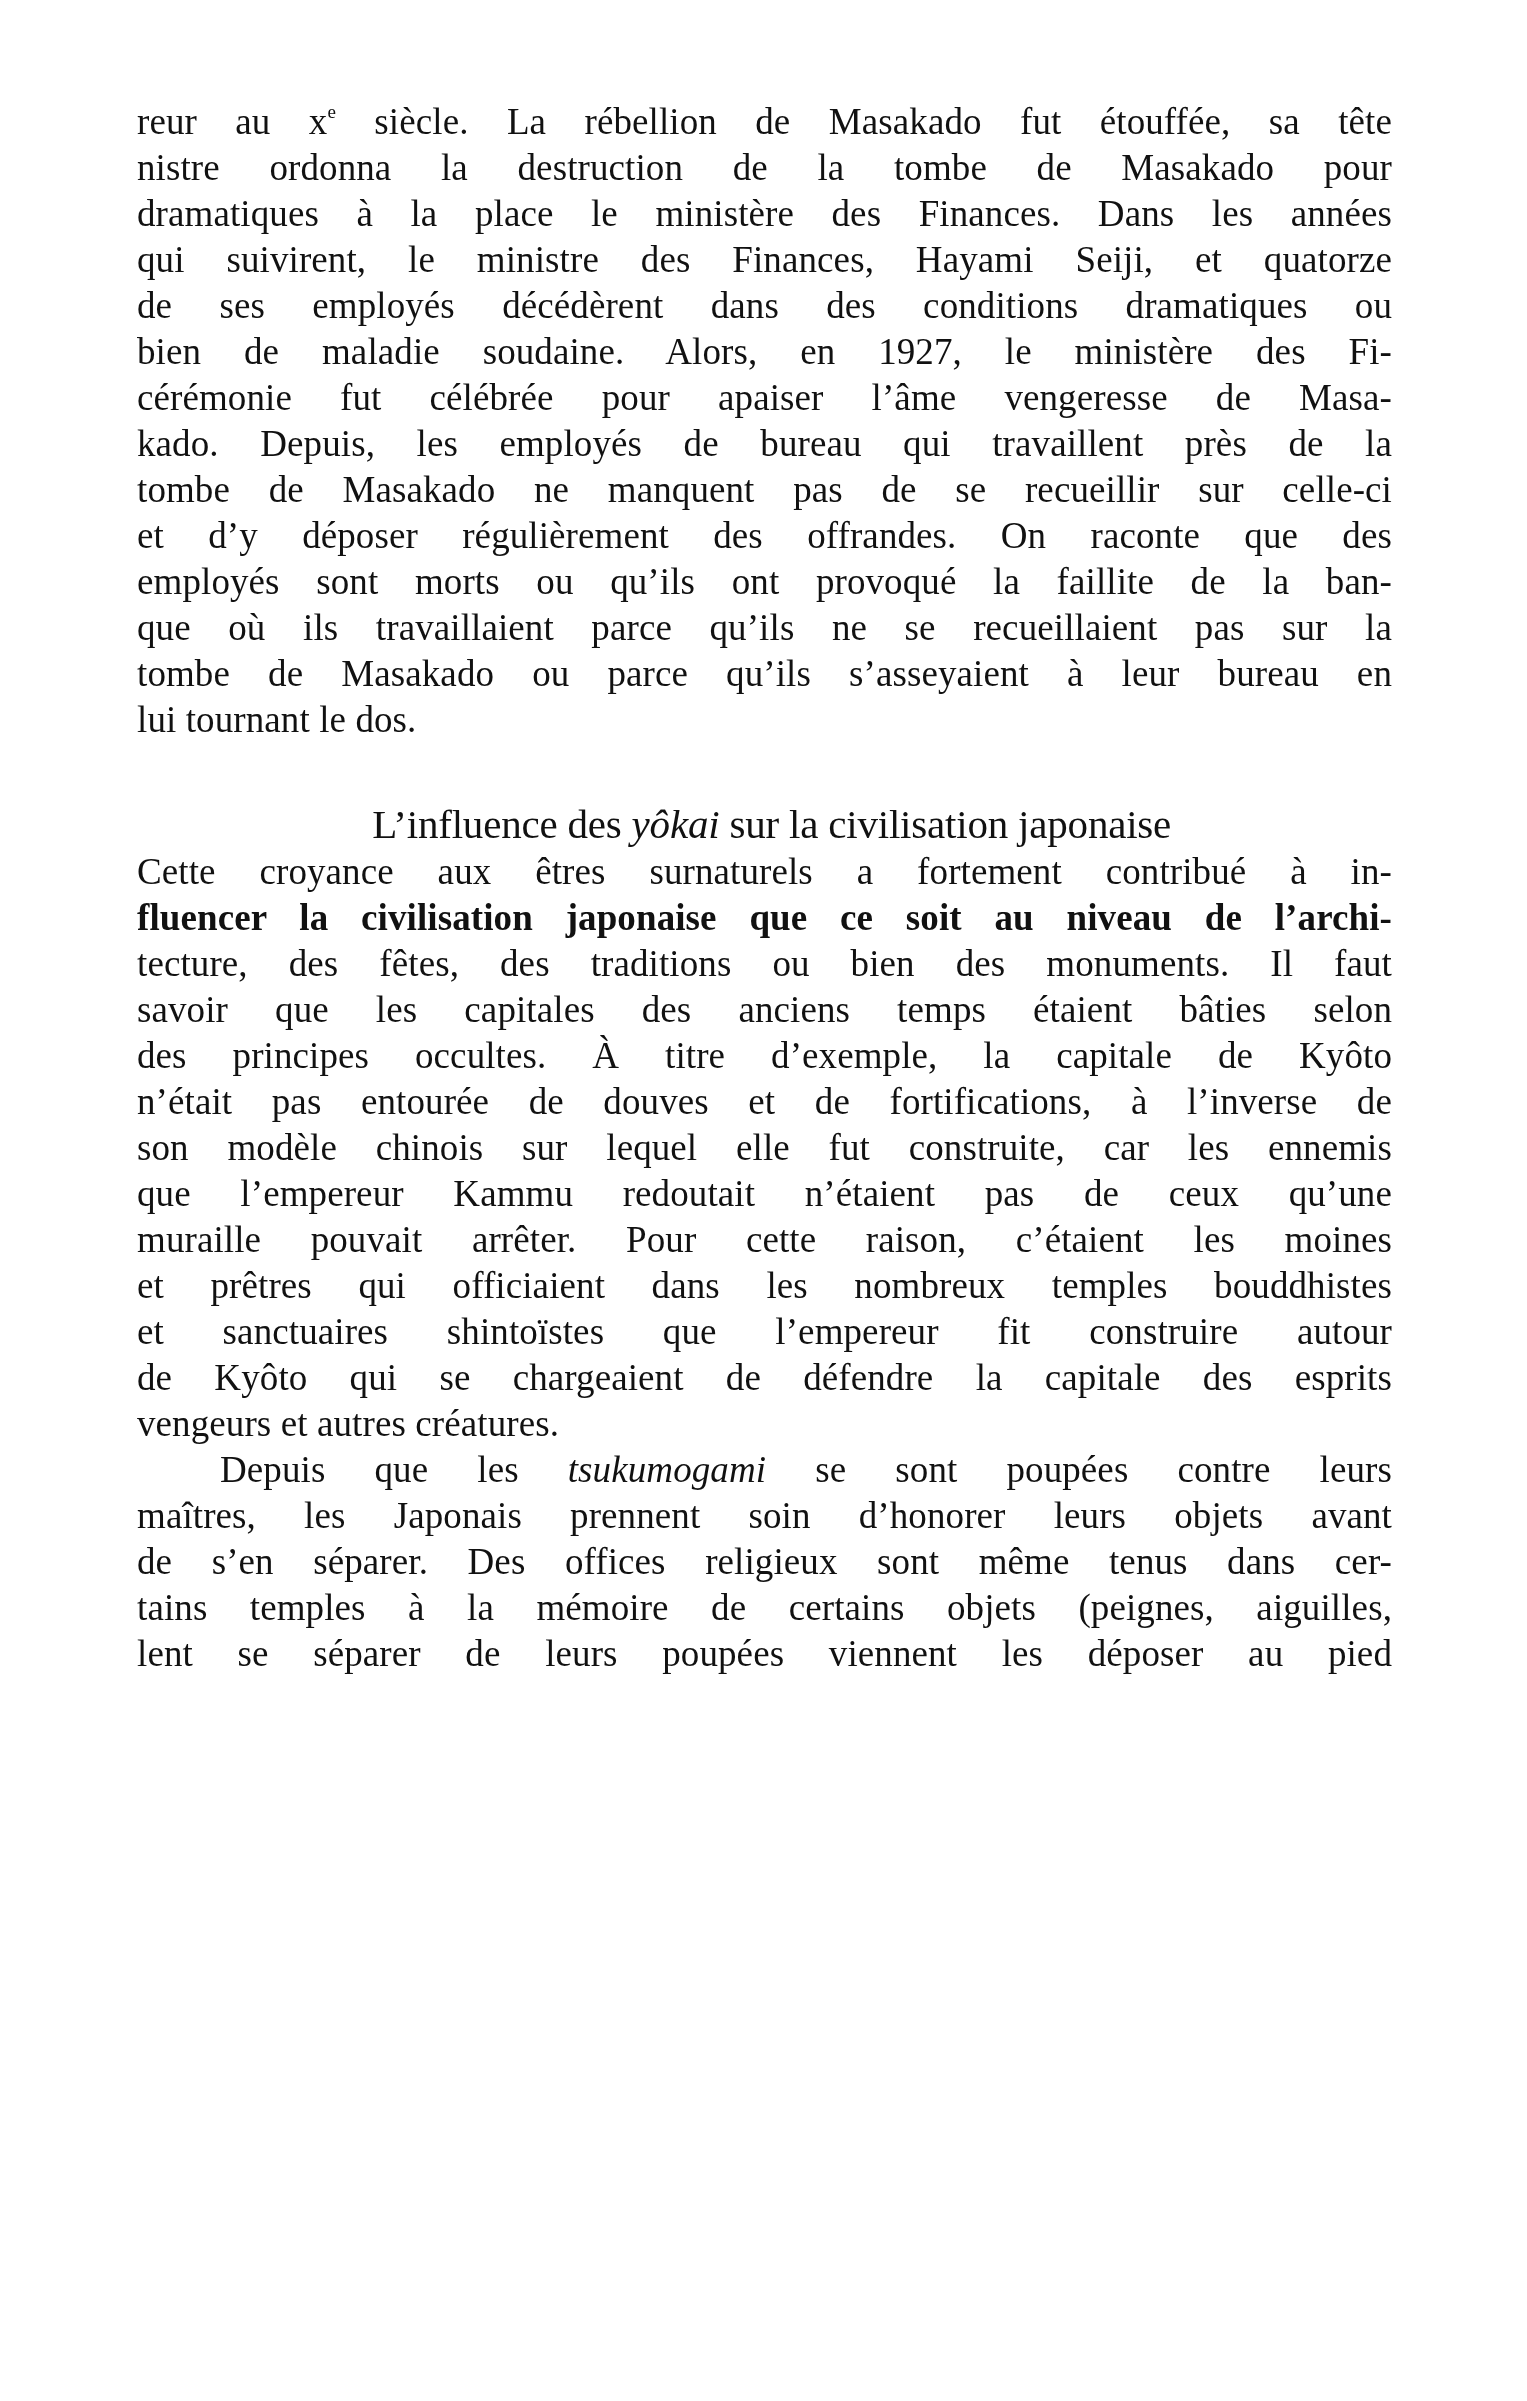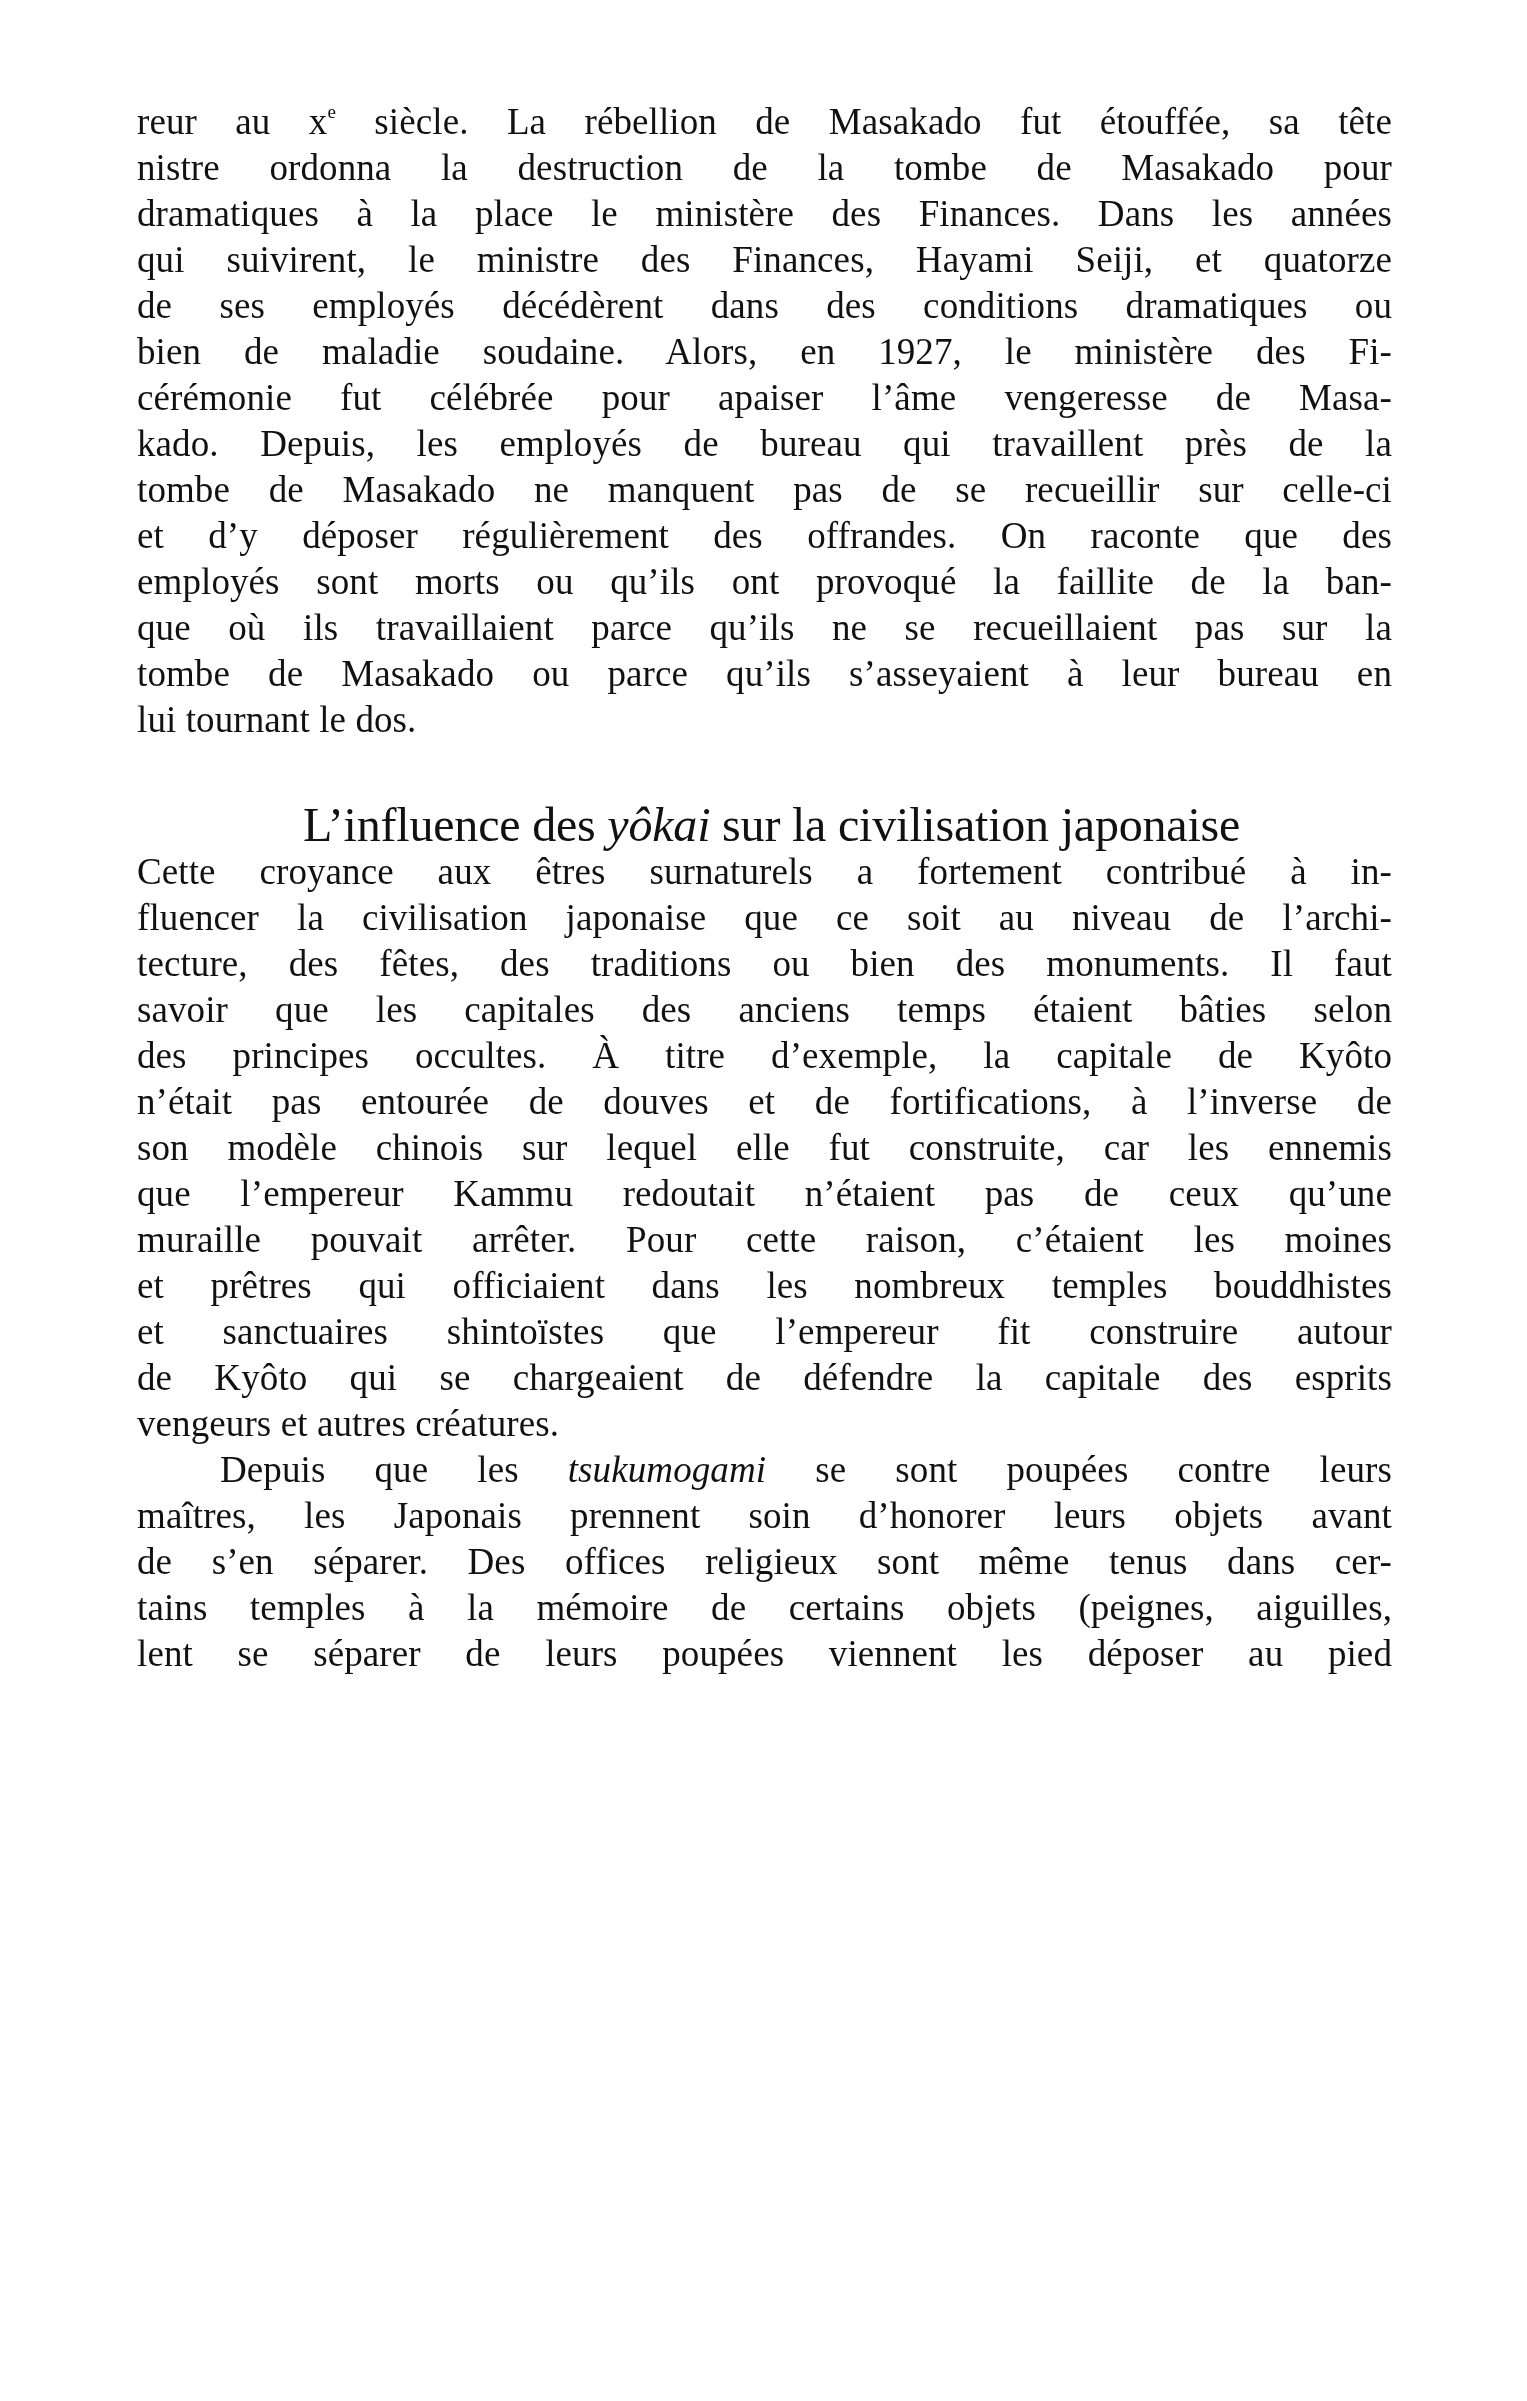--- a/index.html
+++ b/index.html
@@ -36,21 +36,21 @@
     }
     .line.indent {
       padding-left: 83px;
     }
     .block-gap {
       height: 57px;
     }
     .heading {
       display: block;
       text-align: center;
-      font-size: 48px;
+      font-size: 41px;
       line-height: 49px;
       height: 49px;
       font-weight: normal;
       margin: 0;
       padding-left: 14.3px;
       letter-spacing: -0.2px;
     }
     .heading .it, .line .it {
       font-style: italic;
     }
@@ -81,21 +81,21 @@
     <span class="line" style="white-space: nowrap; word-spacing: 0px;">tombe de Masakado ou parce qu’ils s’asseyaient à leur bureau en</span>
     <span class="line last">lui tournant le dos.</span>
   </div>
 
   <div class="block-gap"></div>
 
   <h2 class="heading"><span>L’influence des </span><span class="it">yôkai</span><span> sur la civilisation japonaise</span></h2>
 
   <div>
     <span class="line" style="white-space: nowrap; word-spacing: 0px;">Cette croyance aux êtres surnaturels a fortement contribué à in-</span>
-    <span class="line" style="white-space: nowrap; word-spacing: 0px;">fluencer la civilisation japonaise que ce soit au niveau de l’archi-</span>
+    <span class="line" style="white-space: nowrap; word-spacing: 0px; font-weight: bold;">fluencer la civilisation japonaise que ce soit au niveau de l’archi-</span>
     <span class="line" style="white-space: nowrap; word-spacing: 0px;">tecture, des fêtes, des traditions ou bien des monuments. Il faut</span>
     <span class="line" style="white-space: nowrap; word-spacing: 0px;">savoir que les capitales des anciens temps étaient bâties selon</span>
     <span class="line" style="white-space: nowrap; word-spacing: 0px;">des principes occultes. À titre d’exemple, la capitale de Kyôto</span>
     <span class="line" style="white-space: nowrap; word-spacing: 0px;">n’était pas entourée de douves et de fortifications, à l’inverse de</span>
     <span class="line" style="white-space: nowrap; word-spacing: 0px;">son modèle chinois sur lequel elle fut construite, car les ennemis</span>
     <span class="line" style="white-space: nowrap; word-spacing: 0px;">que l’empereur Kammu redoutait n’étaient pas de ceux qu’une</span>
     <span class="line" style="white-space: nowrap; word-spacing: 0px;">muraille pouvait arrêter. Pour cette raison, c’étaient les moines</span>
     <span class="line" style="white-space: nowrap; word-spacing: 0px;">et prêtres qui officiaient dans les nombreux temples bouddhistes</span>
     <span class="line" style="white-space: nowrap; word-spacing: 0px;">et sanctuaires shintoïstes que l’empereur fit construire autour</span>
     <span class="line" style="white-space: nowrap; word-spacing: 0px;">de Kyôto qui se chargeaient de défendre la capitale des esprits</span>

